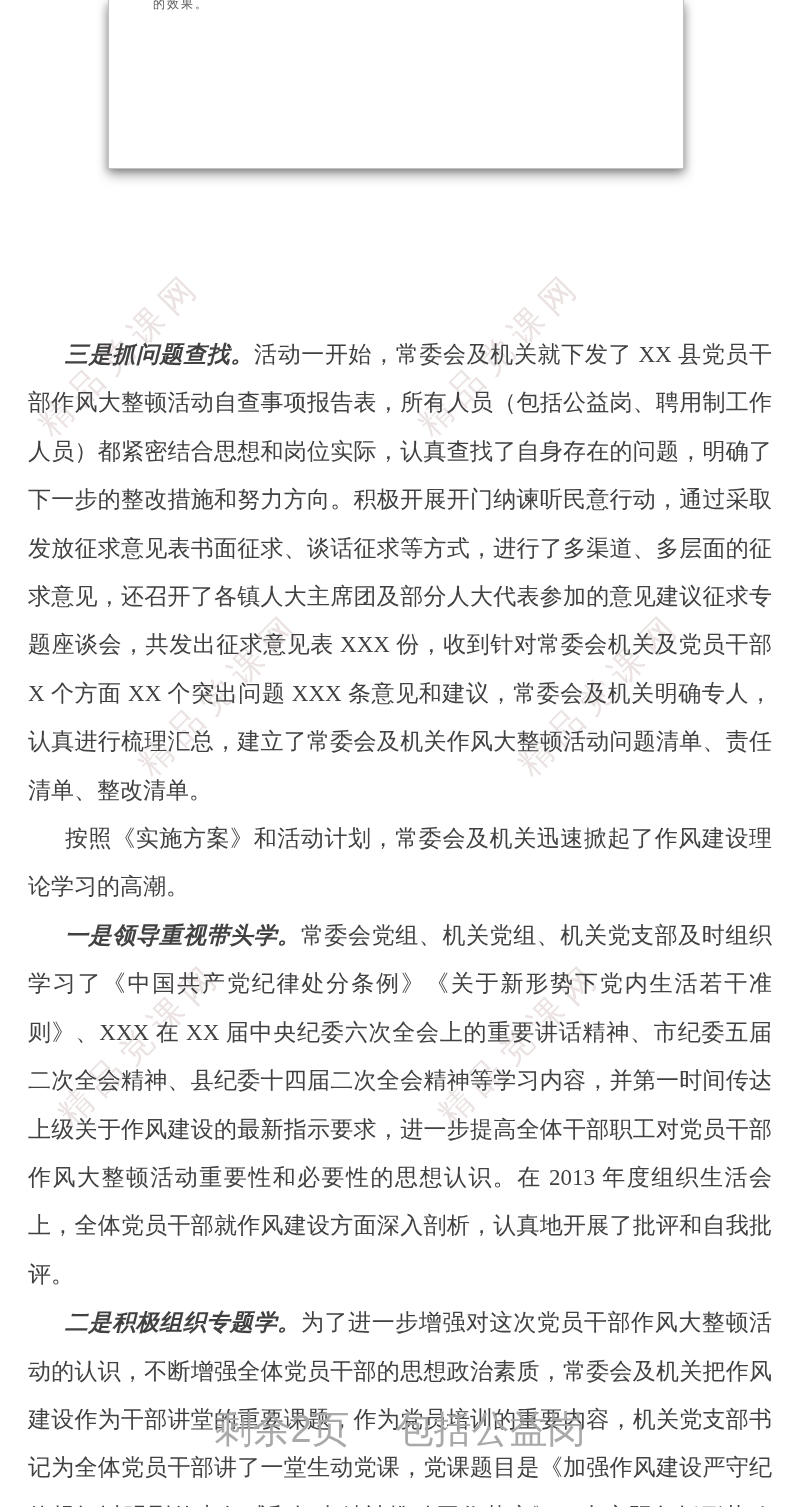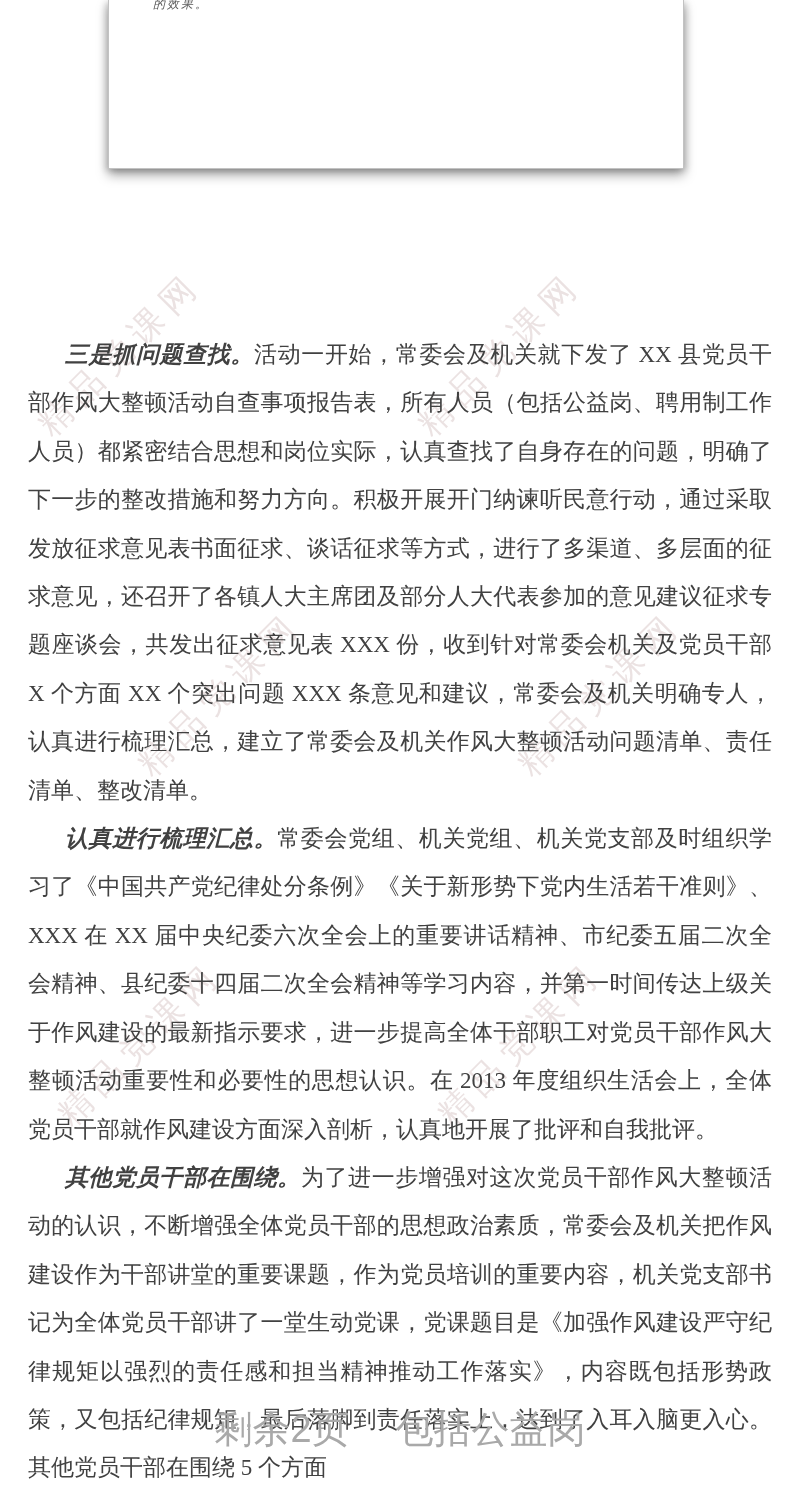--- a/index.html
+++ b/index.html
@@ -13,21 +13,20 @@
 
   
   .preview-card {
     position:absolute; left:108px; top:0;
     width:574px; height:168px;
     background:#ffffff;
     border:1px solid #c2c2c2; border-top:none;
     box-shadow:0 6px 11px rgba(0,0,0,0.35), -3px 2px 6px rgba(0,0,0,0.12), 3px 2px 6px rgba(0,0,0,0.12);
     overflow:hidden;
     z-index:3;
-    font-style:italic;
   }
   .preview-card .mini-text {
     position:absolute; left:44px; top:-4px;
     font-size:12px; color:#5a5a5a; letter-spacing:2px;
   }
 
   
   .watermark-layer { position:absolute; inset:0; pointer-events:none; z-index:1; }
   .watermark {
     position:absolute;
@@ -70,19 +69,20 @@
     <span class="watermark" style="left: 60px; top: 400px; color: rgba(203, 178, 178, 0.38);">精品党课网</span>
     <span class="watermark" style="left: 440px; top: 400px; color: rgba(203, 178, 178, 0.38);">精品党课网</span>
     <span class="watermark" style="left: 160px; top: 740px; color: rgba(203, 178, 178, 0.38);">精品党课网</span>
     <span class="watermark" style="left: 540px; top: 740px; color: rgba(203, 178, 178, 0.38);">精品党课网</span>
     <span class="watermark" style="left: 80px; top: 1090px; color: rgba(203, 178, 178, 0.38);">精品党课网</span>
     <span class="watermark" style="left: 460px; top: 1090px; color: rgba(203, 178, 178, 0.38);">精品党课网</span>
   </div>
 
 <div class="doc-body" style="color: rgb(65, 65, 65);">
   <p><span class="lead">三是抓问题查找。</span><span>活动一开始，常委会及机关就下发了 XX 县党员干部作风大整顿活动自查事项报告表，所有人员（包括公益岗、聘用制工作人员）都紧密结合思想和岗位实际，认真查找了自身存在的问题，明确了下一步的整改措施和努力方向。积极开展开门纳谏听民意行动，通过采取发放征求意见表书面征求、谈话征求等方式，进行了多渠道、多层面的征求意见，还召开了各镇人大主席团及部分人大代表参加的意见建议征求专题座谈会，共发出征求意见表 XXX 份，收到针对常委会机关及党员干部 X 个方面 XX 个突出问题 XXX 条意见和建议，常委会及机关明确专人，认真进行梳理汇总，建立了常委会及机关作风大整顿活动问题清单、责任清单、整改清单。</span></p>
-  <p><span class="lead">认真进行梳理汇总。</span><span>常委会党组、机关党组、机关党支部及时组织学习了《中国共产党纪律处分条例》《关于新形势下党内生活若干准则》、XXX 在 XX 届中央纪委六次全会上的重要讲话精神、市纪委五届二次全会精神、县纪委十四届二次全会精神等学习内容，并第一时间传达上级关于作风建设的最新指示要求，进一步提高全体干部职工对党员干部作风大整顿活动重要性和必要性的思想认识。在 2013 年度组织生活会上，全体党员干部就作风建设方面深入剖析，认真地开展了批评和自我批评。</span></p>
-  <p><span class="lead">其他党员干部在围绕。</span><span>为了进一步增强对这次党员干部作风大整顿活动的认识，不断增强全体党员干部的思想政治素质，常委会及机关把作风建设作为干部讲堂的重要课题，作为党员培训的重要内容，机关党支部书记为全体党员干部讲了一堂生动党课，党课题目是《加强作风建设严守纪律规矩以强烈的责任感和担当精神推动工作落实》，内容既包括形势政策，又包括纪律规矩，最后落脚到责任落实上，达到了入耳入脑更入心。其他党员干部在围绕 5 个方面</span></p>
+  <p><span>按照《实施方案》和活动计划，常委会及机关迅速掀起了作风建设理论学习的高潮。</span></p>
+  <p><span class="lead">一是领导重视带头学。</span><span>常委会党组、机关党组、机关党支部及时组织学习了《中国共产党纪律处分条例》《关于新形势下党内生活若干准则》、XXX 在 XX 届中央纪委六次全会上的重要讲话精神、市纪委五届二次全会精神、县纪委十四届二次全会精神等学习内容，并第一时间传达上级关于作风建设的最新指示要求，进一步提高全体干部职工对党员干部作风大整顿活动重要性和必要性的思想认识。在 2013 年度组织生活会上，全体党员干部就作风建设方面深入剖析，认真地开展了批评和自我批评。</span></p>
+  <p><span class="lead">二是积极组织专题学。</span><span>为了进一步增强对这次党员干部作风大整顿活动的认识，不断增强全体党员干部的思想政治素质，常委会及机关把作风建设作为干部讲堂的重要课题，作为党员培训的重要内容，机关党支部书记为全体党员干部讲了一堂生动党课，党课题目是《加强作风建设严守纪律规矩以强烈的责任感和担当精神推动工作落实》，内容既包括形势政策，又包括纪律规矩，最后落脚到责任落实上，达到了入耳入脑更入心。其他党员干部在围绕 5 个方面</span></p>
 </div>
 
 <div class="footer-notice" style="color: rgb(169, 169, 169);">
   <span>剩余2页</span><span class="gap"></span><span>包括公益岗</span>
 </div>
 
 </body></html>

